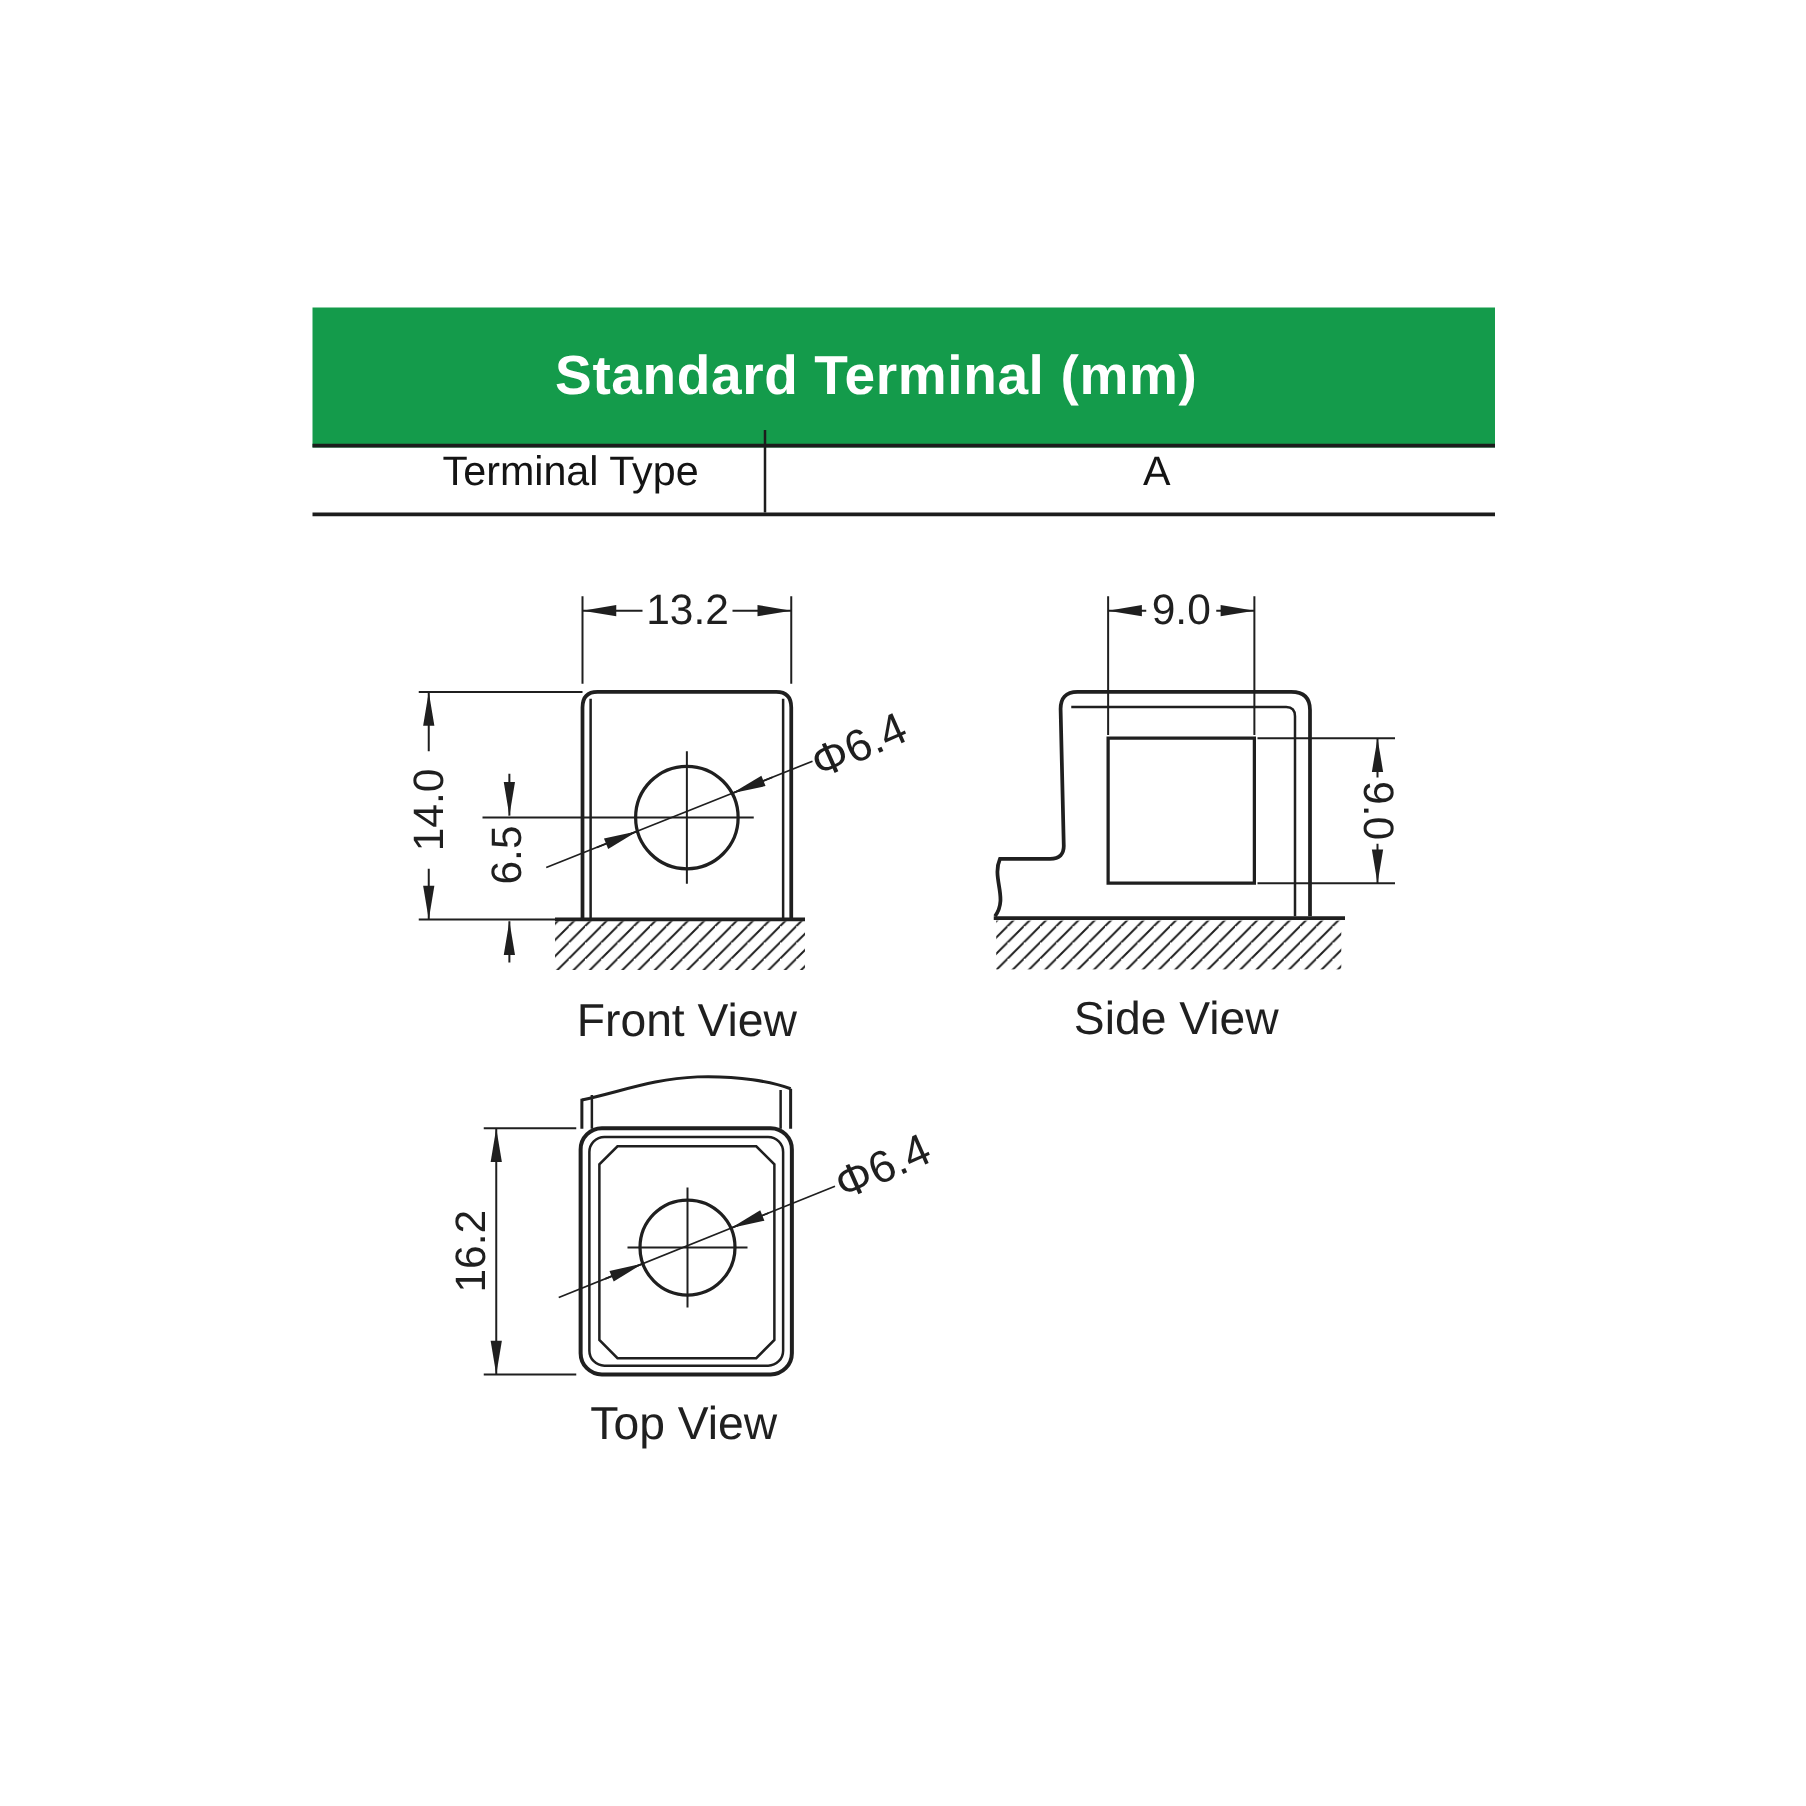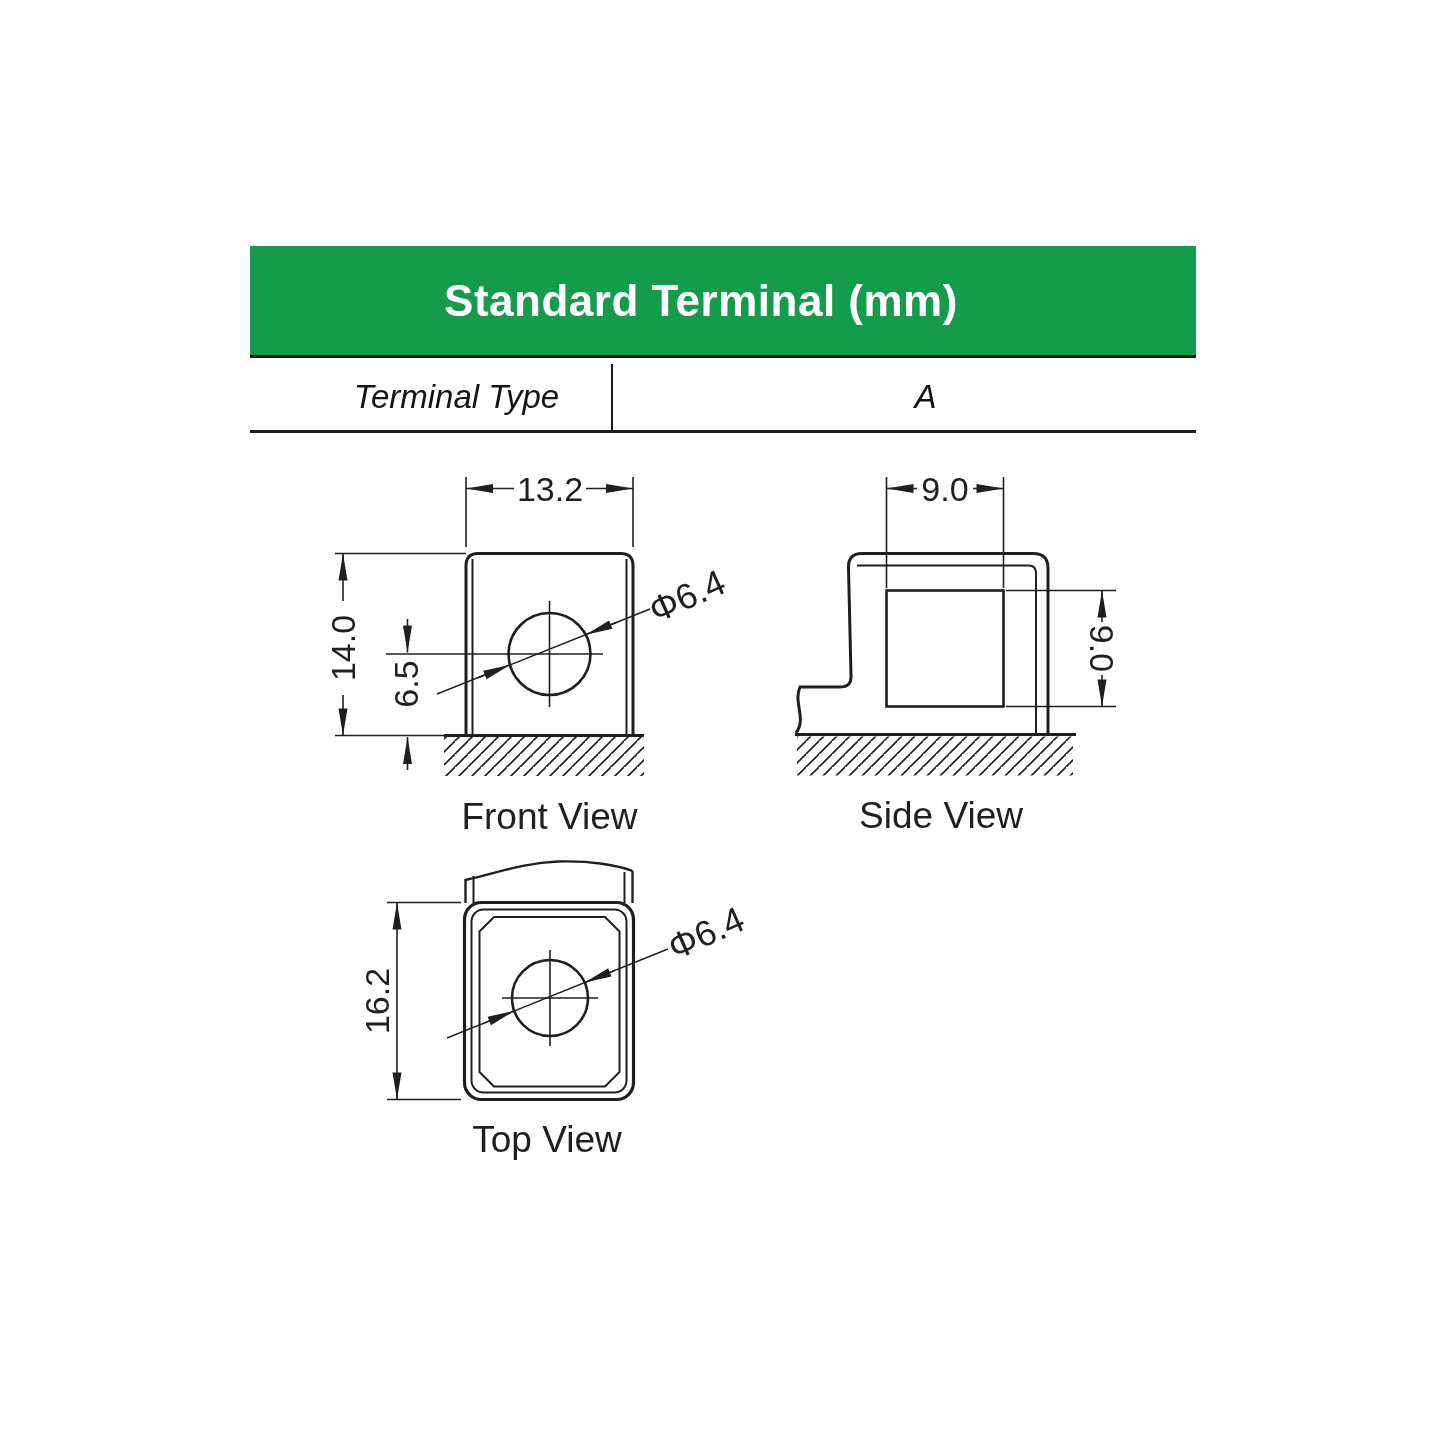--- a/index.html
+++ b/index.html
@@ -11,22 +11,22 @@
   .green-bar {
     position:absolute; left:250px; top:246px; width:946px; height:109px;
     background:#149B4B; border-bottom:3px solid #1c1c1c;
     display:flex; align-items:center; justify-content:center;
   }
   .green-bar .title {
     color:#ffffff; font-weight:bold; font-size:44px; letter-spacing:0.5px;
     transform:translateX(-22px); white-space:nowrap;
   }
   .trow {
-    position:absolute; left:250px; top:364px; width:946px; height:66px;
-    border-bottom:3px solid #1c1c1c; display:flex;font-style:italic;
+    position:absolute; left:250px; top:344px; width:946px; height:66px;
+    border-bottom:3px solid #1c1c1c; display:flex;
   }
   .tcell { display:flex; align-items:center; justify-content:center;
     font-size:33px; color:#141414; }
   .tcell-l { width:361px; }
   .tcell-l span { transform:translateX(26px); }
   .tcell-r { flex:1; border-left:2.5px solid #1c1c1c; }
   .tcell-r span { transform:translateX(21px); }
   
   svg.drawing { position:absolute; left:0; top:440px; }
   .ln { fill:none; stroke:#1f1f1f; }

